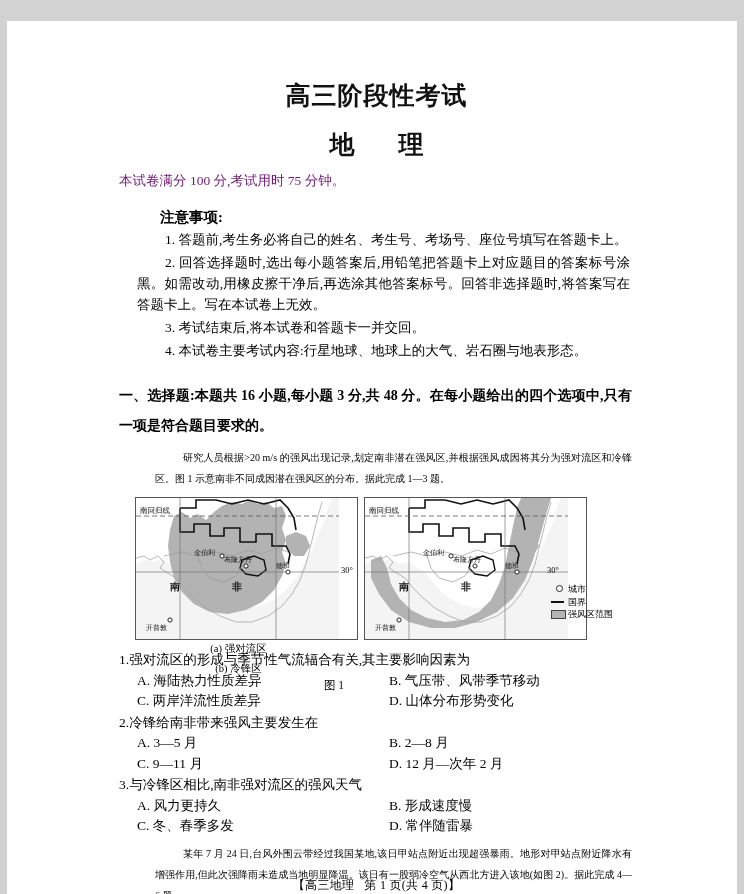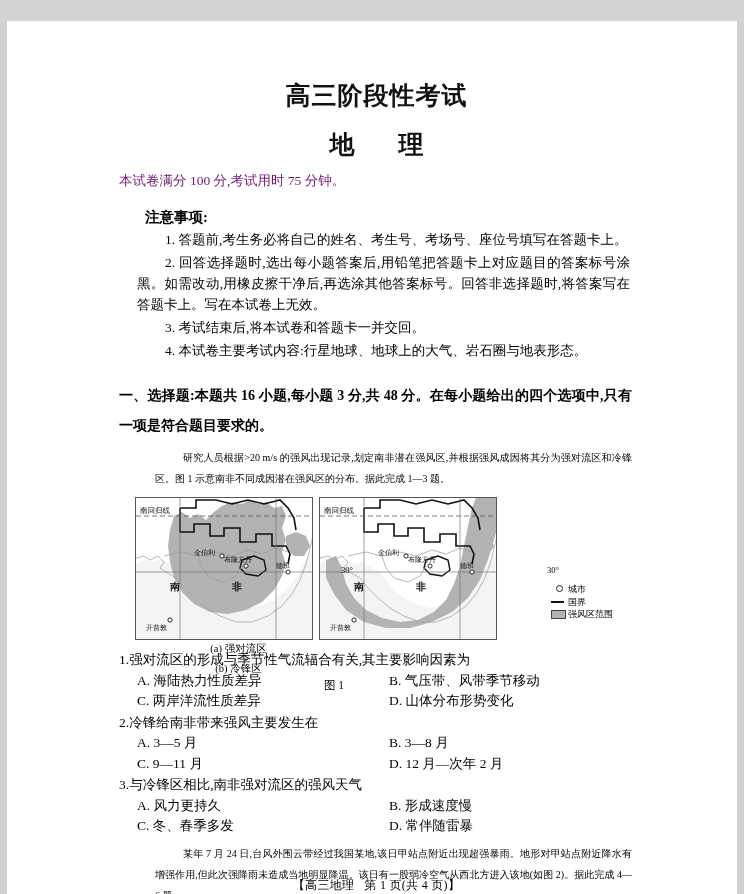--- a/index.html
+++ b/index.html
@@ -45,21 +45,21 @@
     font-size:13.5px;
     margin-top:11px;
     color:#701a75;
   }
 
   
   .notes-title{
     font-size:14.5px;
     font-weight:bold;
     margin-top:18px;
-    margin-left:26px;
+    margin-left:41px;
   }
   .note{
     font-size:13.5px;
     line-height:21px;
     text-indent:28px;
     margin-top:2px;
     text-align:justify;
     padding-left:18px;
     padding-right:4px;
   }
@@ -90,21 +90,21 @@
     height:152px;
   }
   .maps-row{
     display:flex;
     justify-content:flex-start;
     gap:6px;
     padding-left:16px;
   }
   .map-box{
     position:relative;
-    width:178px;height:143px;
+    width:223px;height:143px;
     border:1px solid #555;
     background:#fff;
     box-sizing:border-box;
     overflow:hidden;
   }
   .map-svg{position:absolute;left:0;top:0;}
   .cap-row{
     display:flex;
     padding-left:16px;
     gap:6px;
@@ -305,21 +305,21 @@
     <div class="opts">
       <div class="opt left">C. 两岸洋流性质差异</div>
       <div class="opt right">D. 山体分布形势变化</div>
     </div>
   </div>
 
   <div class="q">
     <div class="q-stem">2.冷锋给南非带来强风主要发生在</div>
     <div class="opts">
       <div class="opt left">A. 3—5 月</div>
-      <div class="opt right">B. 3—8 月</div>
+      <div class="opt right">B. 2—8 月</div>
     </div>
     <div class="opts">
       <div class="opt left">C. 9—11 月</div>
       <div class="opt right">D. 12 月—次年 2 月</div>
     </div>
   </div>
 
   <div class="q">
     <div class="q-stem">3.与冷锋区相比,南非强对流区的强风天气</div>
     <div class="opts">

